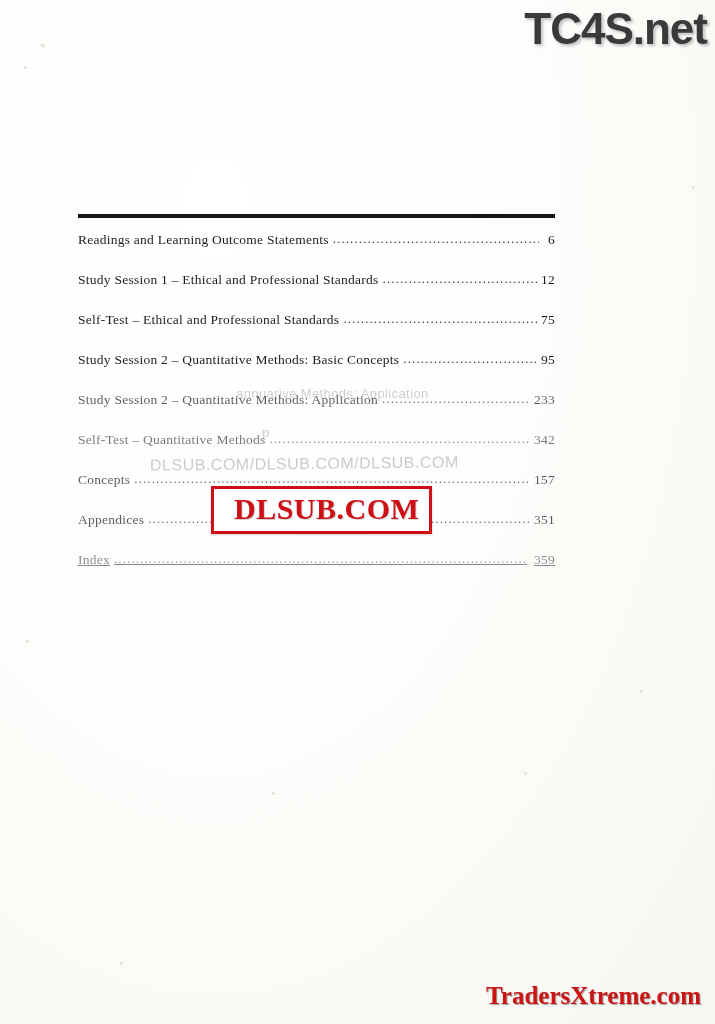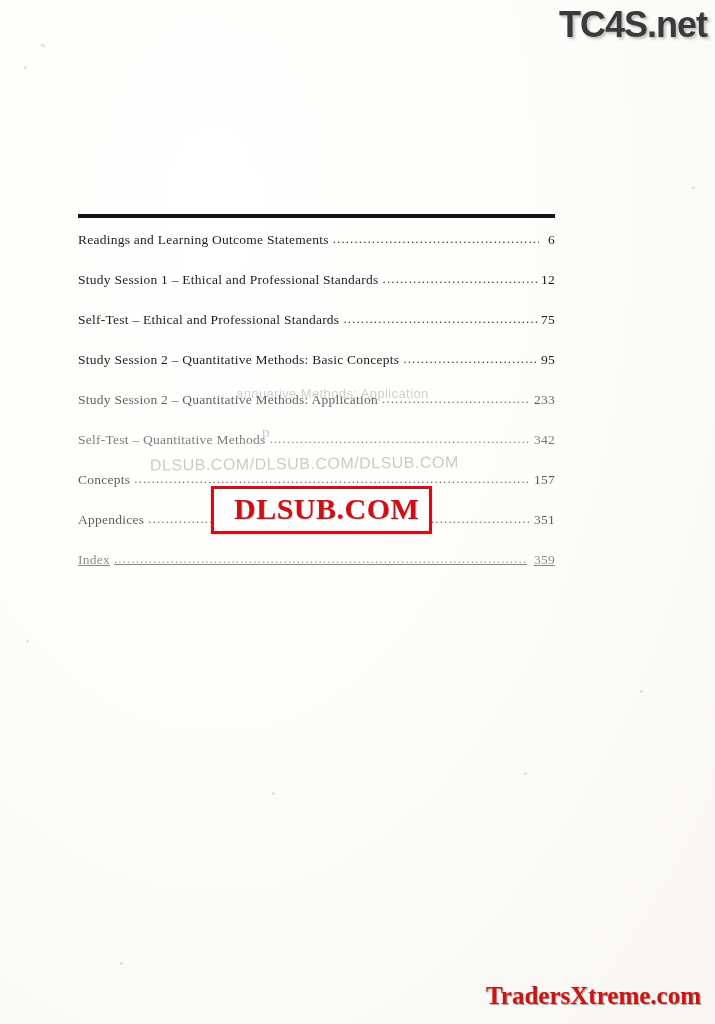--- a/index.html
+++ b/index.html
@@ -31,21 +31,21 @@
     opacity: .55;
   }
 
   
   .tc4s {
     position: absolute;
     top: 4px;
     right: 8px;
     font-family: "Liberation Sans", sans-serif;
     font-weight: bold;
-    font-size: 36px;
+    font-size: 44px;
     letter-spacing: -1px;
     color: #3a3a3a;
     text-shadow: 1px 1px 0 #cccccc, 2px 2px 3px rgba(0,0,0,.25);
   }
 
   
   .tx-bottom {
     position: absolute;
     right: 14px;
     bottom: 14px;

